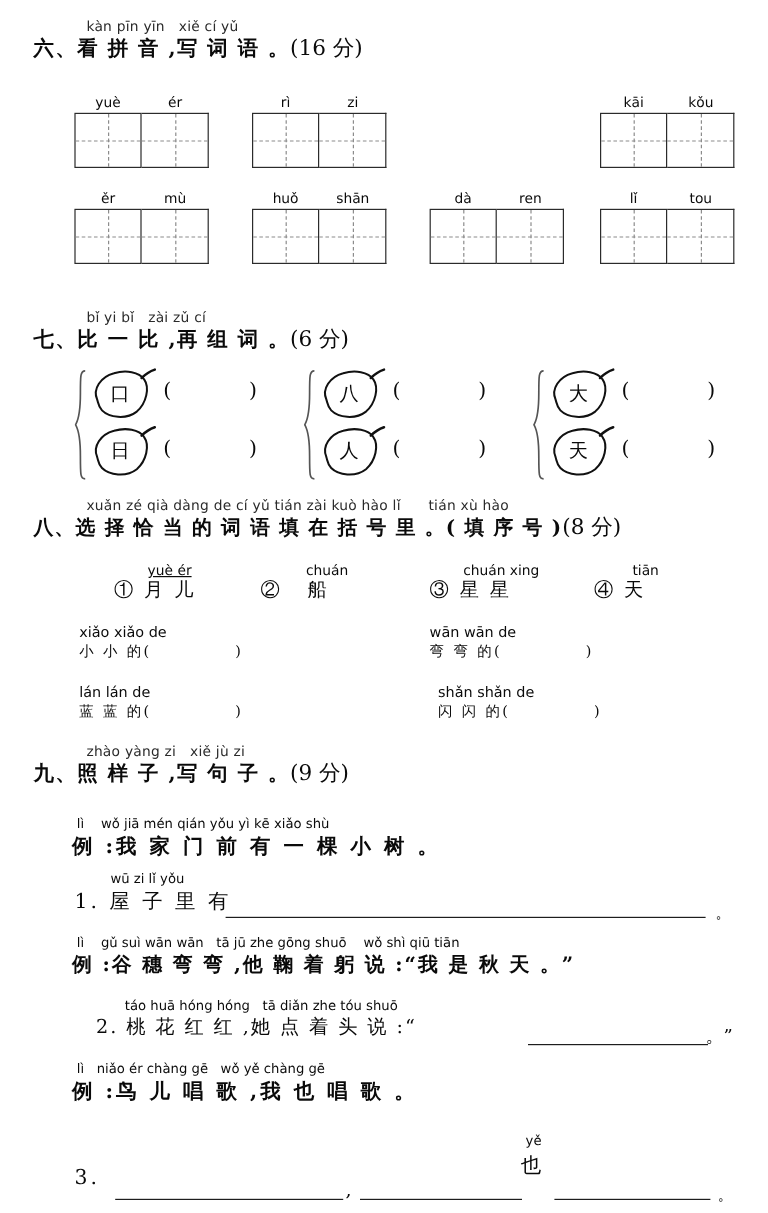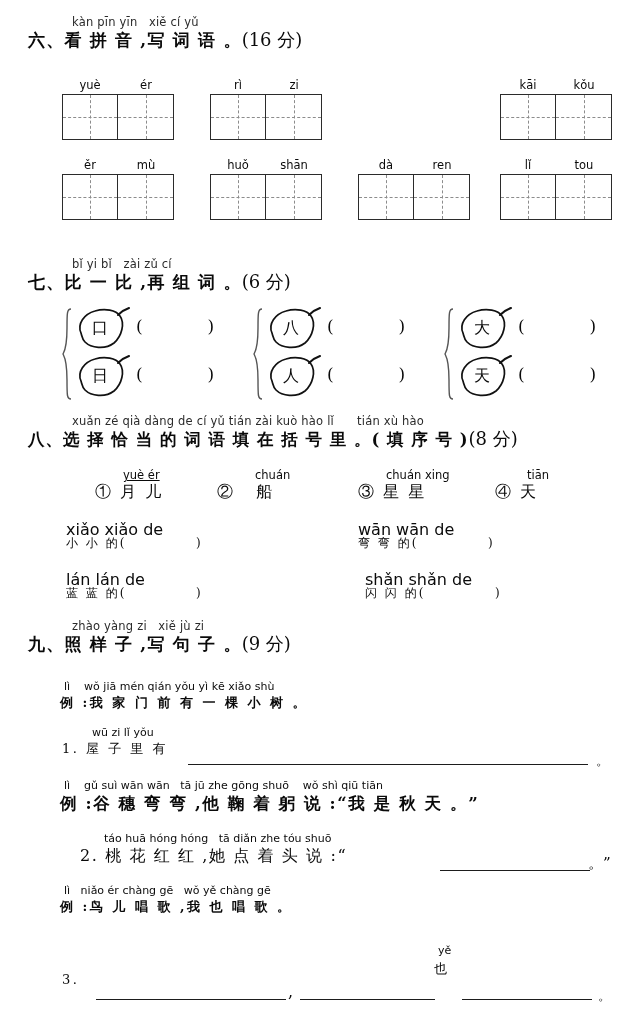--- a/index.html
+++ b/index.html
@@ -192,21 +192,21 @@
   
   .phrase {
     position: absolute;
   }
   .phrase .ph-pinyin {
     position: absolute;
     left: 0;
     top: 0;
     white-space: pre;
     font-family: "DejaVu Sans", "Liberation Sans", sans-serif;
-    font-size: 16px;
+    font-size: 12px;
   }
   .phrase .ph-text {
     position: absolute;
     left: 0;
     top: 15px;
     white-space: pre;
     font-family: "DejaVu Serif", "Liberation Serif", serif;
     font-size: 12px;
     letter-spacing: 2px;
   }
@@ -222,21 +222,21 @@
     top: 0;
     white-space: pre;
     font-family: "DejaVu Sans", "Liberation Sans", sans-serif;
     font-size: 11px;
   }
   .sent-text {
     position: absolute;
     top: 14px;
     white-space: pre;
     font-family: "DejaVu Serif", "Liberation Serif", serif;
-    font-size: 13px;
+    font-size: 17px;
     letter-spacing: 2.5px;
   }
   .sent-text.bold {
     font-weight: bold;
   }
   .blank-line {
     position: absolute;
     border-bottom: 1.3px solid #1d1d1d;
     height: 0;
   }

